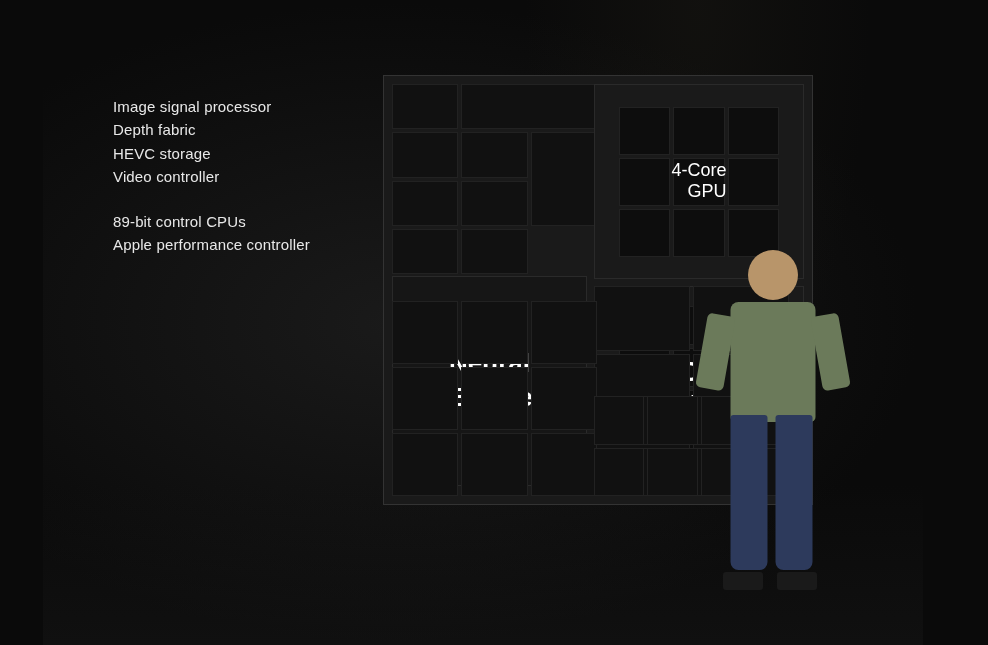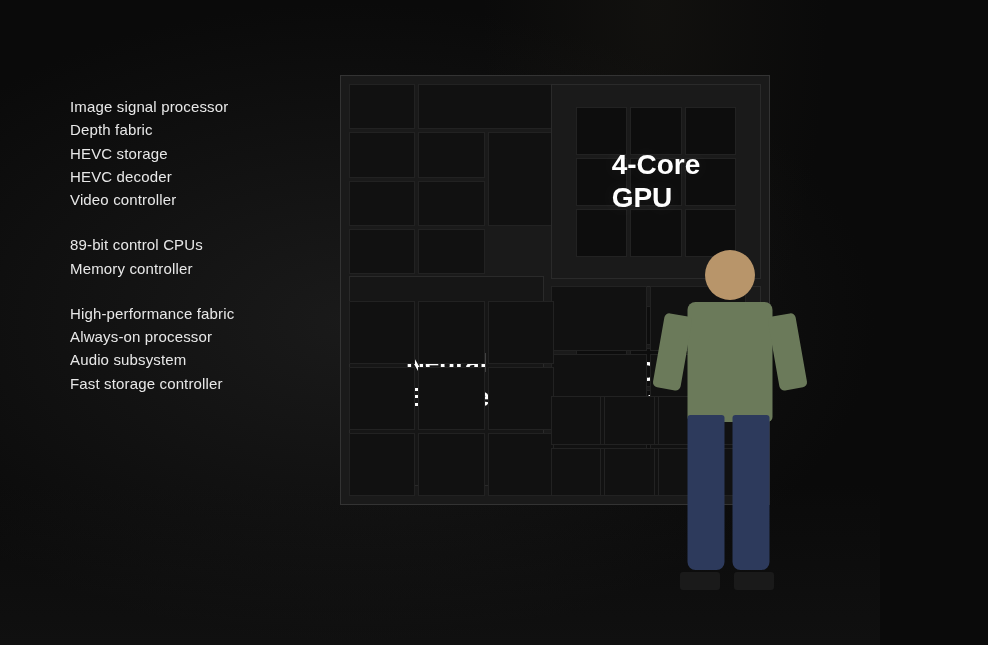--- a/index.html
+++ b/index.html
@@ -11,20 +11,21 @@
       overflow: hidden;
       font-family: -apple-system, 'Helvetica Neue', Arial, sans-serif;
       position: relative;
     }
 
     .scene {
       width: 880px;
       height: 645px;
       position: relative;
       background: radial-gradient(ellipse at 40% 50%, #1a1a1a 0%, #0a0a0a 70%);
+      margin-left: 43px;
     }
 
     
     .floor {
       position: absolute;
       bottom: 0;
       left: 0;
       width: 100%;
       height: 160px;
       background: linear-gradient(to bottom, transparent 0%, rgba(30,30,30,0.3) 100%);
@@ -96,23 +97,23 @@
       background: #0d0d0d;
       border: 1px solid #222;
     }
 
     .gpu-label {
       position: absolute;
       top: 50%;
       left: 50%;
       transform: translate(-50%, -50%);
       color: white;
-      font-size: 28px;
-      font-weight: 700;
-      text-align: left;
+      font-size: 18px;
+      font-weight: 400;
+      text-align: right;
       line-height: 1.2;
       pointer-events: none;
       text-shadow: 0 0 20px rgba(255,255,255,0.1);
     }
 
     
     .neural-block {
       position: absolute;
       left: 8px;
       top: 200px;
@@ -413,32 +414,25 @@
 
 <div class="scene">
   <div class="floor"></div>
   <div class="spotlight"></div>
 
   <div class="text-panel">
     <div class="text-group">
       <p>Image signal processor</p>
       <p>Depth fabric</p>
       <p>HEVC storage</p>
-      <p>HEVC decoder</p>
       <p>Video controller</p>
     </div>
     <div class="text-group">
       <p>89-bit control CPUs</p>
-      <p>Memory controller</p>
-    </div>
-    <div class="text-group">
-      <p>High-performance fabric</p>
-      <p>Always-on processor</p>
-      <p>Audio subsystem</p>
-      <p>Fast storage controller</p>
+      <p>Apple performance controller</p>
     </div>
   </div>
 
   <div class="chip-container">
     <div class="chip-bg">
 
       <div class="small-blocks">
         <div class="small-cell"></div>
         <div class="small-cell wide"></div>
         <div class="small-cell"></div>

